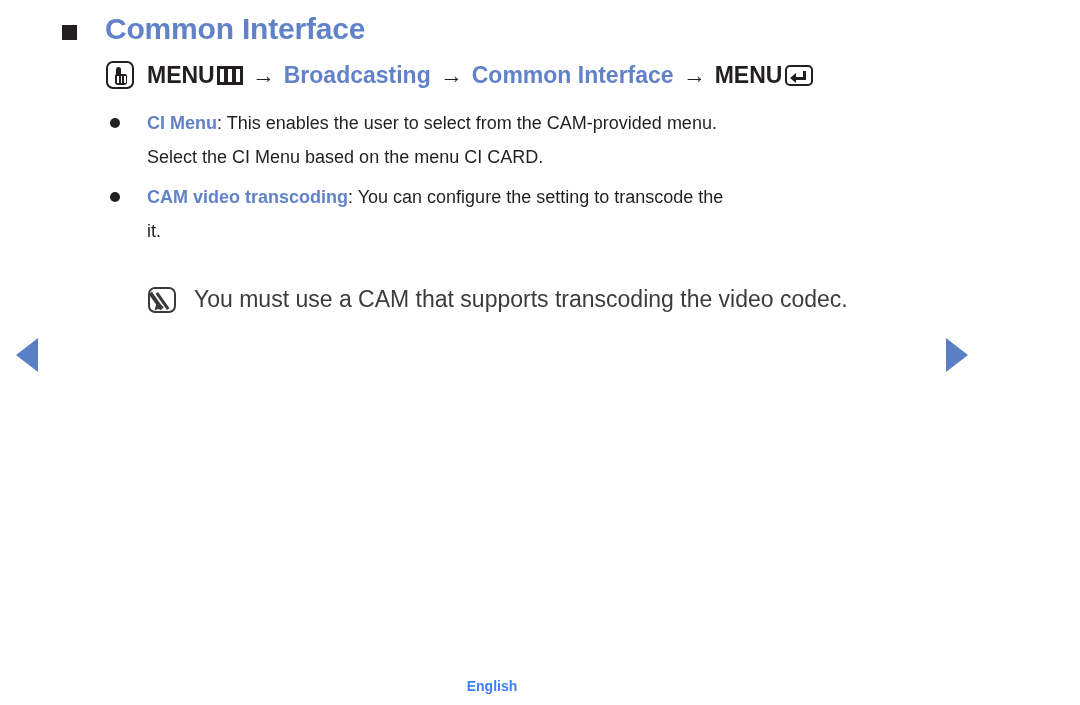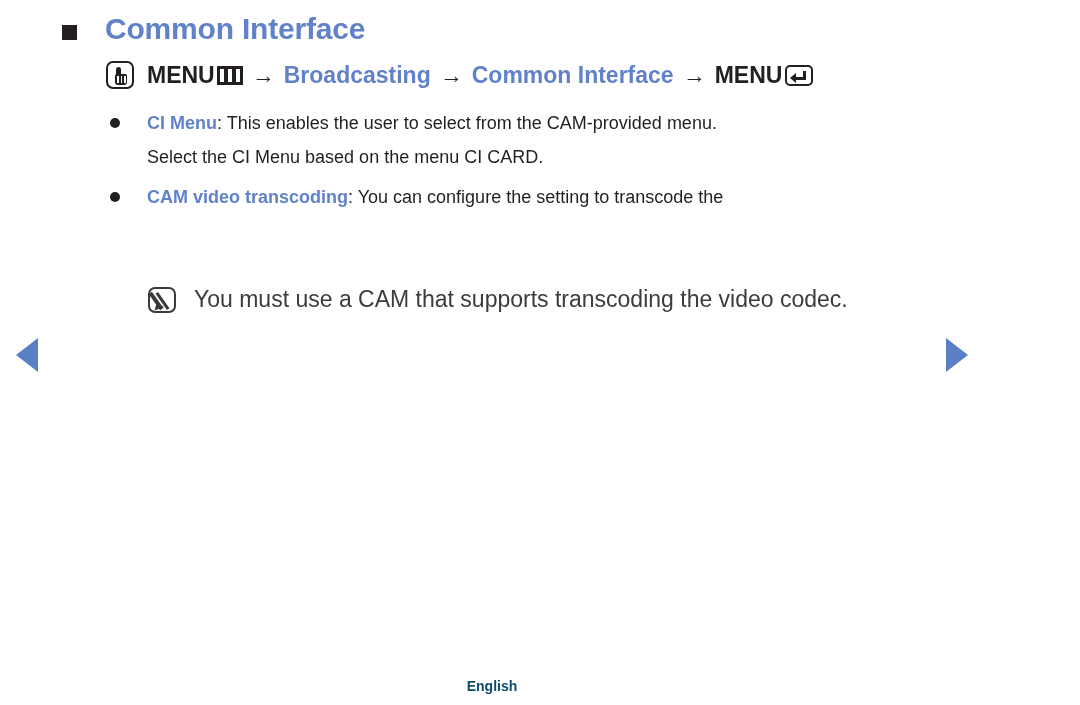--- a/index.html
+++ b/index.html
@@ -304,21 +304,21 @@
 
   
   .footer {
     position: absolute;
     left: 0;
     right: 0;
     top: 678px;
     text-align: center;
     font-size: 14px;
     font-weight: bold;
-    color: #0c4a6e;
+    color: #3b82f6;
   }
 </style>
 </head>
 <body>
 
 <div class="page">
 
   <div class="title-row">
     <div class="title-square"></div>
     <div class="title-text">Common Interface</div>
@@ -359,20 +359,21 @@
         <div>Select the CI Menu based on the menu CI CARD.</div>
       </div>
     </div>
   </div>
 
   <div class="bullet-block" style="top: 180px;">
     <div class="bullet-row">
       <div class="bullet-dot"></div>
       <div class="bullet-text">
         <span class="kw">CAM video transcoding</span><span>: You can configure the setting to transcode the</span>
+        <div>it.</div>
       </div>
     </div>
   </div>
 
   <div class="note-row" style="top: 282px; text-align: right;">
     <span class="icon-note">
       <span class="pen"></span>
       <span class="pen2"></span>
       <span class="nib"></span>
     </span>

